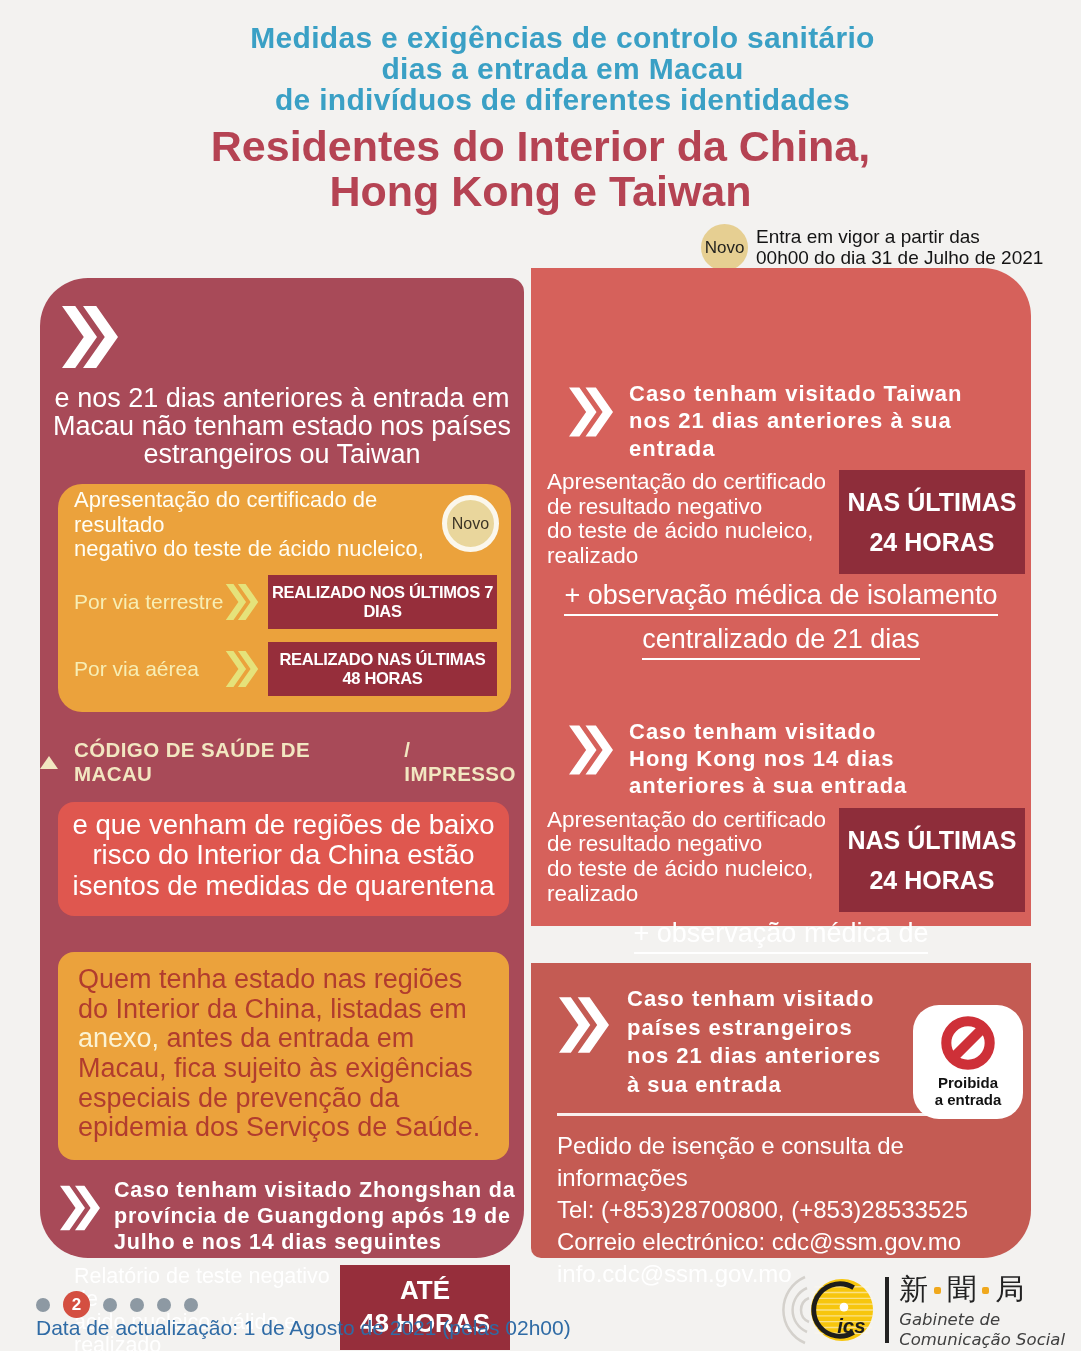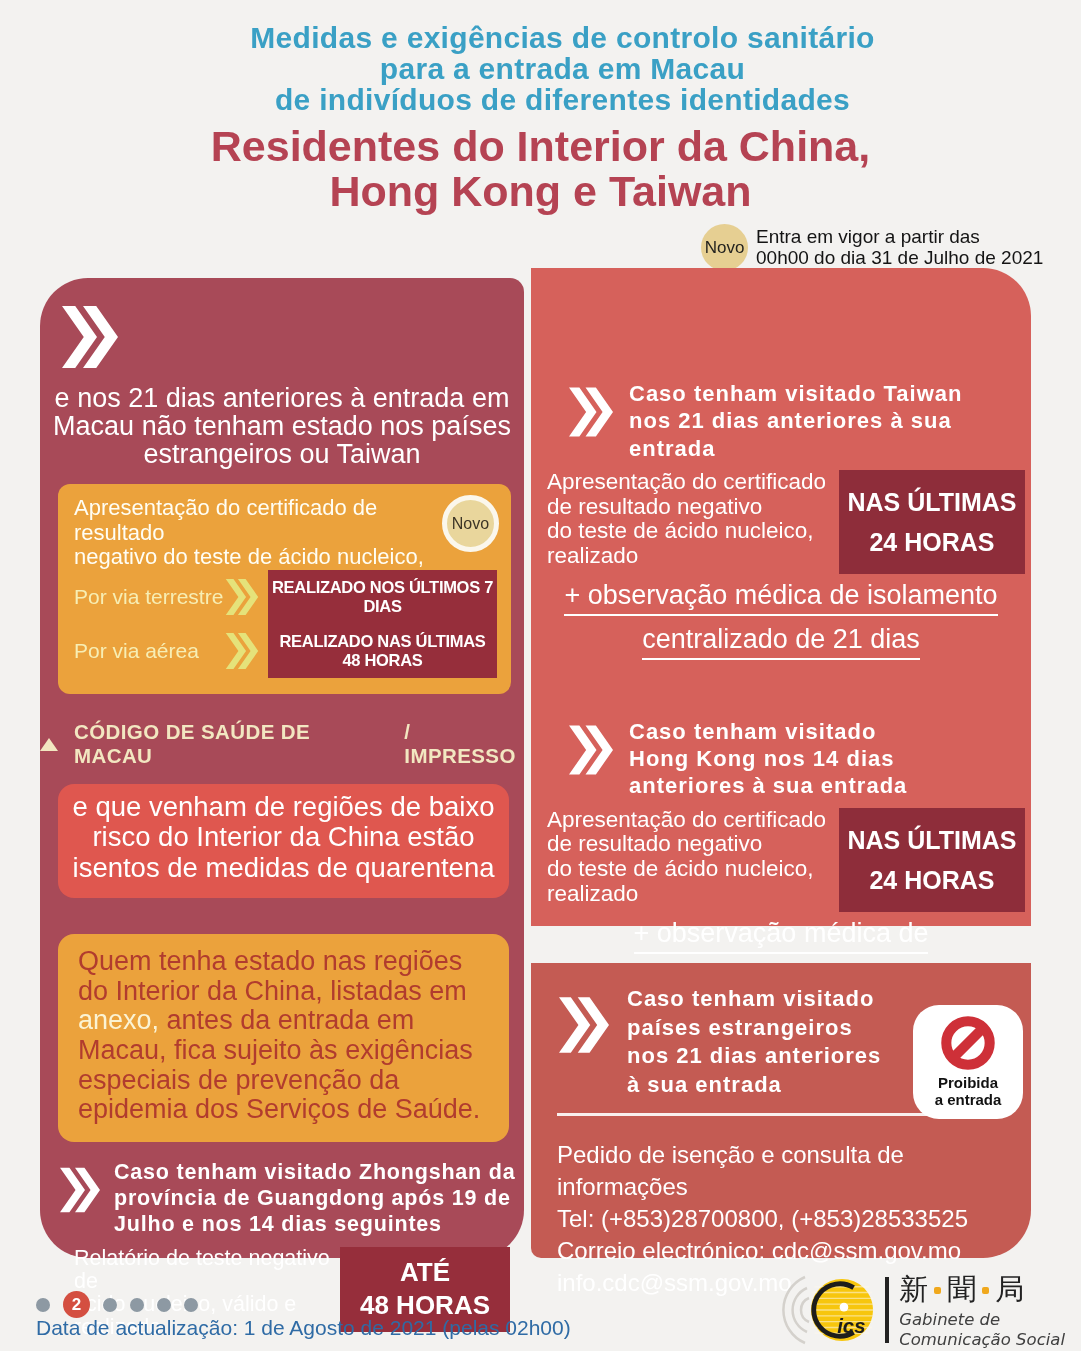--- a/index.html
+++ b/index.html
@@ -27,27 +27,27 @@
   .chev { flex:none; }
   .chev polygon { fill:#ffffff; }
   .chev-sm polygon { fill:#e5e27a; }
 
   
   .lc-head1 { display:flex; padding:18px 14px 0 22px; }
   .lc-head1 .chev { width:56px; height:74px; margin-top:4px; }
   .lc-head1-text { margin-left:14px; font-weight:bold; font-size:24px; line-height:1.08; letter-spacing:1px; }
   .lc-para { margin-top:10px; text-align:center; font-size:27px; line-height:1.04; }
 
-  .cert-card { position:relative; margin:16px 13px 0 18px; background:#eba23c; border-radius:12px;
-    padding:12px 14px 16px 16px; }
+  .cert-card { position:relative; margin:16px 13px 0 18px; background:#eba23c; border-radius:24px;
+    padding:4px 14px 16px 16px; }
   .cert-title { color:#fffef4; font-size:22px; line-height:1.12; max-width:390px; }
   .novo-ring { position:absolute; top:11px; right:12px; width:57px; height:57px; border-radius:50%;
     background:#e9d69c; border:5px solid #fbf7ec; color:#3c3526; font-size:16px;
     display:flex; align-items:center; justify-content:center; }
-  .cert-row { display:flex; align-items:center; }
+  .cert-row { display:flex; align-items:center; margin-top:13px; }
   .cert-row-label { width:150px; color:#f7eeb4; font-size:21px; flex:none; }
   .cert-row .chev-sm { width:36px; height:36px; }
   .cert-badge { flex:1; margin-left:8px; background:#962e3b; color:#fff; font-weight:bold;
     text-align:center; font-size:16.5px; letter-spacing:-.3px; padding:8px 2px; }
 
   .health-code { margin-top:26px; display:flex; align-items:center; justify-content:center;
     color:#f2e7c1; font-weight:bold; font-size:20.5px; letter-spacing:.4px; }
   .tri-up { width:0; height:0; border-left:9px solid transparent; border-right:9px solid transparent;
     border-bottom:13px solid #f2e7c1; margin-right:16px; flex:none; }
   .hc-suffix { margin-left:20px; }
@@ -83,21 +83,21 @@
 
   
   .fc-head { display:flex; padding:22px 0 0 28px; }
   .fc-head .chev { width:50px; height:72px; margin-top:4px; }
   .fc-head-text { margin-left:18px; font-weight:bold; font-size:22px; line-height:1.3; letter-spacing:1px; }
   .prohibit-badge { position:absolute; top:42px; right:8px; width:110px; height:114px; background:#fff;
     border-radius:26px; display:flex; flex-direction:column; align-items:center; padding-top:7px; }
   .prohibit-badge svg { width:62px; height:62px; flex:none; }
   .prohibit-text { color:#121212; font-weight:bold; font-size:15px; line-height:1.15; text-align:center; }
   .fc-sep { margin:14px 26px 0; border-top:3px solid rgba(255,255,255,.9); }
-  .contact { padding:23px 26px 0; font-size:24px; line-height:1.33; }
+  .contact { padding:14px 26px 0; font-size:24px; line-height:1.33; }
   .contact-r { padding-right:16px; }
 
   
   .dots { position:absolute; left:36px; top:1291px; display:flex; align-items:center; gap:13px; }
   .dot { width:14px; height:14px; border-radius:50%; background:#8d99a3; cursor:pointer; }
   .dot-active { width:27px; height:27px; border-radius:50%; background:#d44f41; color:#fff;
     display:flex; align-items:center; justify-content:center; font-size:17px; font-weight:bold; cursor:pointer; }
   .update { position:absolute; left:36px; top:1316px; font-size:21px; color:#2f6ba5; }
 
   .logo { position:absolute; right:16px; top:1270px; display:flex; align-items:center; }
@@ -108,21 +108,21 @@
   .pt-line { font-style:italic; font-size:16.5px; color:#404040; line-height:1.2;
     font-family:"DejaVu Sans",sans-serif; }
 </style>
 </head>
 <body>
 
 <div class="page">
 
   <div class="title-blue">
     <div>Medidas e exigências de controlo sanitário</div>
-    <div>para a entrada em Macau</div>
+    <div>dias a entrada em Macau</div>
     <div>de indivíduos de diferentes identidades</div>
   </div>
   <div class="title-red">
     <div>Residentes do Interior da China,</div>
     <div>Hong Kong e Taiwan</div>
   </div>
   <div class="effective">
     <div class="novo-top">Novo</div>
     <div class="effective-text">
       <div>Entra em vigor a partir das</div>

